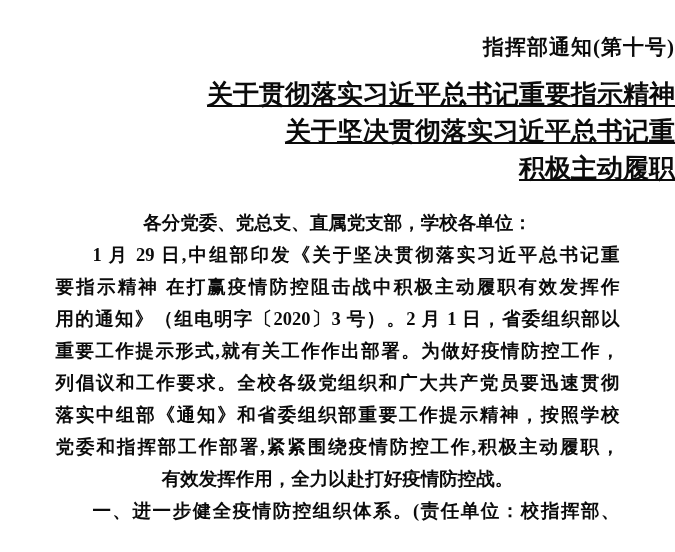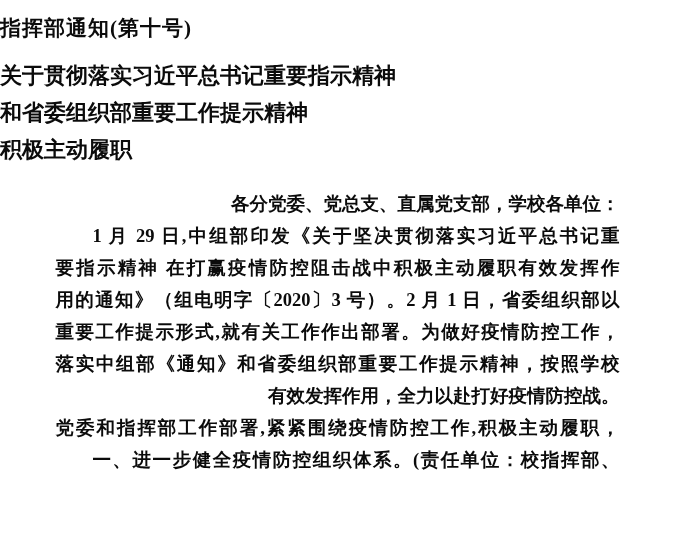--- a/index.html
+++ b/index.html
@@ -12,70 +12,72 @@
     color: #0b0b0b;
   }
   .page {
     width: 675px;
     height: 552px;
     background: #ffffff;
     position: relative;
     font-weight: bold;
   }
   .doc-header {
-    margin-top: 14px;
-    text-align: left;
+    margin-top: 33px;
+    text-align: right;
     font-size: 21px;
     line-height: 28px;
     letter-spacing: 1px;
   }
   .doc-title {
     margin: 15px auto 0;
-    text-align: left;
-    font-size: 22px;
+    text-align: right;
+    font-size: 26px;
     line-height: 37px;
     font-weight: bold;
+    text-decoration: underline;
   }
   .title-line { display: block; }
   .doc-body {
     margin: 20px auto 0;
     width: 564px;
     font-size: 18.5px;
     line-height: 32px;
   }
   .line {
-    text-align: right;
+    text-align: center;
   }
   .line.fill {
     text-align: justify;
     text-align-last: justify;
   }
   .line.indent {
     text-indent: 37px;
   }
 </style>
 </head>
 <body>
 
 <div class="page">
 
   <div class="doc-header">指挥部通知(第十号)</div>
 
   <div class="doc-title">
     <span class="title-line">关于贯彻落实习近平总书记重要指示精神</span>
-    <span class="title-line">和省委组织部重要工作提示精神</span>
+    <span class="title-line">关于坚决贯彻落实习近平总书记重</span>
     <span class="title-line">积极主动履职</span>
   </div>
 
   <div class="doc-body">
     <div class="line">各分党委、党总支、直属党支部，学校各单位：</div>
 
     <div class="line fill indent">1 月 29 日,中组部印发《关于坚决贯彻落实习近平总书记重</div>
     <div class="line fill">要指示精神 在打赢疫情防控阻击战中积极主动履职有效发挥作</div>
     <div class="line fill">用的通知》（组电明字〔2020〕3 号）。2 月 1 日，省委组织部以</div>
     <div class="line fill">重要工作提示形式,就有关工作作出部署。为做好疫情防控工作，</div>
+    <div class="line fill">列倡议和工作要求。全校各级党组织和广大共产党员要迅速贯彻</div>
     <div class="line fill">落实中组部《通知》和省委组织部重要工作提示精神，按照学校</div>
+    <div class="line fill">党委和指挥部工作部署,紧紧围绕疫情防控工作,积极主动履职，</div>
     <div class="line">有效发挥作用，全力以赴打好疫情防控战。</div>
-    <div class="line fill">党委和指挥部工作部署,紧紧围绕疫情防控工作,积极主动履职，</div>
     <div class="line fill indent">一、进一步健全疫情防控组织体系。(责任单位：校指挥部、</div>
   </div>
 
 </div>
 
 </body></html>

